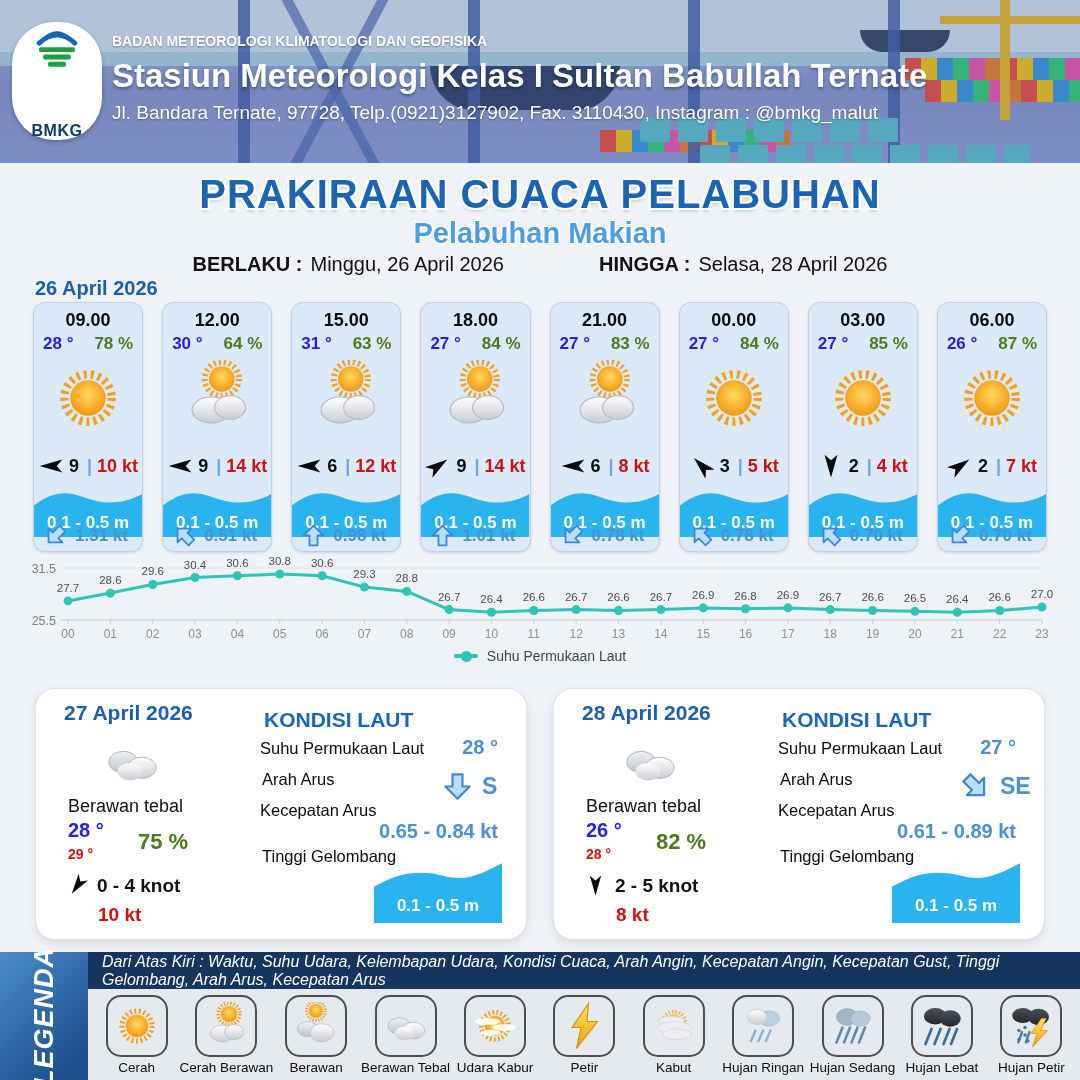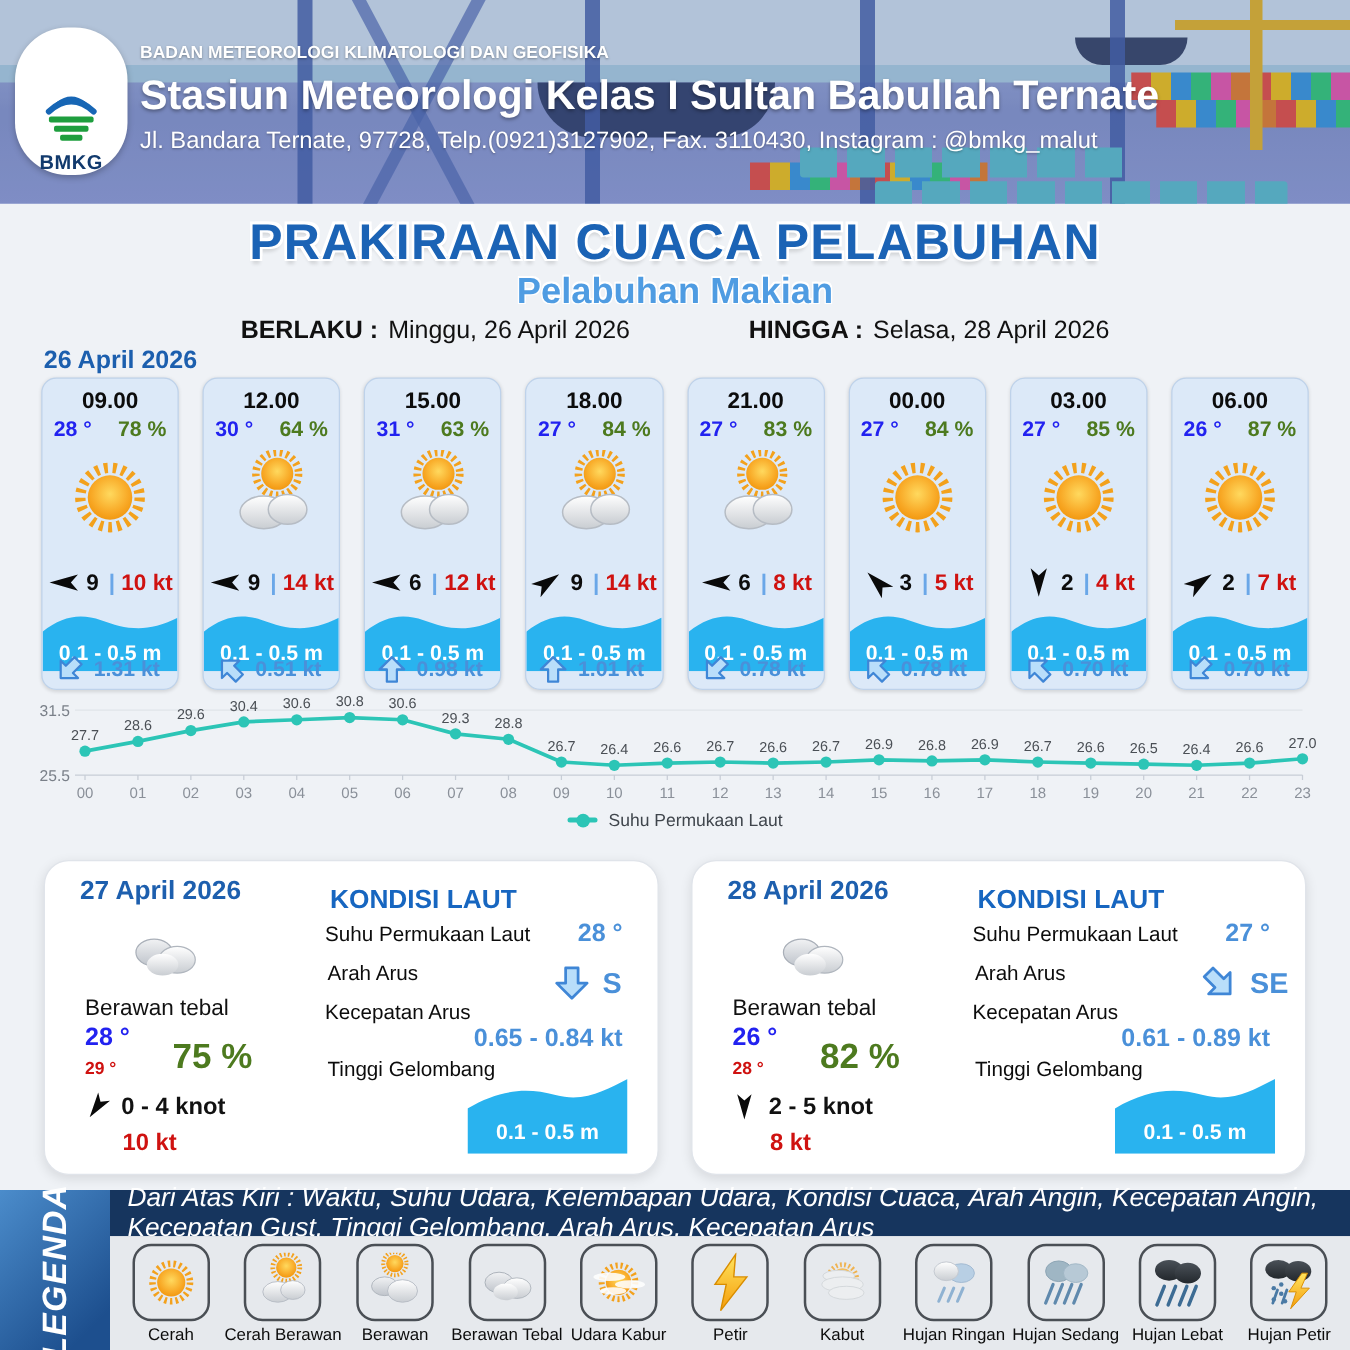--- a/index.html
+++ b/index.html
@@ -17,21 +17,21 @@
   .h-ship2{position:absolute;left:860px;top:30px;width:90px;height:22px;background:#31425f;border-radius:0 0 40px 40px}
   .h-cont{position:absolute;height:22px;background:
       repeating-linear-gradient(90deg,#e74c3c 0 16px,#f1c40f 16px 32px,#3498db 32px 48px,#2ecc71 48px 64px,#e955a8 64px 80px,#e67e22 80px 96px)}
   .h-crane-v{position:absolute;left:1000px;top:0;width:10px;height:120px;background:#e6b71f}
   .h-crane-h{position:absolute;left:940px;top:16px;width:140px;height:8px;background:#e6b71f}
   .h-seats{position:absolute;height:24px;background:
       repeating-linear-gradient(90deg,#58bfc9 0 30px,rgba(0,0,0,0) 30px 38px);border-radius:3px}
   .h-overlay{position:absolute;inset:0;background:rgba(78,88,150,.22)}
   .logo{position:absolute;left:12px;top:22px;width:90px;height:118px;background:#fff;
         border-radius:42px;box-shadow:0 2px 5px rgba(0,0,0,.25);display:flex;flex-direction:column;
-        align-items:center;justify-content:flex-end;gap:2px}
+        align-items:center;justify-content:space-between;gap:2px}
   .logo svg{width:58px;height:52px}
   .logo-label{font-weight:bold;font-size:16px;color:#123a6d;letter-spacing:.5px}
   .h-agency{position:absolute;left:112px;top:33px;color:#fff;font-weight:bold;font-size:14px;
             text-shadow:0 1px 2px rgba(0,0,0,.35)}
   .h-station{position:absolute;left:112px;top:57px;color:#fff;font-weight:bold;font-size:33px;
             text-shadow:0 2px 3px rgba(0,0,0,.35)}
   .h-address{position:absolute;left:112px;top:102px;color:#fff;font-size:19px;
             text-shadow:0 1px 2px rgba(0,0,0,.35)}
   
   .t-main{position:absolute;left:0;top:172px;width:100%;text-align:center;font-weight:bold;
@@ -80,21 +80,21 @@
   .panels{position:absolute;left:35px;top:688px;width:1010px;display:flex;gap:26px}
   .panel{flex:1;height:250px;background:#fff;border:1px solid #e0e4ea;border-radius:20px;
          position:relative;box-shadow:0 3px 9px rgba(0,0,0,.10)}
   .panel>div{position:absolute}
   .p-date{left:28px;top:12px;font-weight:bold;font-size:21px;color:#1d5fae}
   .p-icon{left:52px;top:42px;width:88px;height:62px}
   .p-icon svg{width:100%;height:100%}
   .p-cond{left:32px;top:107px;font-size:18px}
   .p-tmin{left:32px;top:130px;font-weight:bold;font-size:20px;color:#2222f0}
   .p-tmax{left:32px;top:157px;font-weight:bold;font-size:14px;color:#cf1210}
-  .p-hum{left:102px;top:140px;font-weight:bold;font-size:28px;color:#4d7a1f}
+  .p-hum{left:102px;top:140px;font-weight:bold;font-size:22px;color:#4d7a1f}
   .p-wind{left:30px;top:185px;display:flex;align-items:center;gap:8px;font-weight:bold;font-size:19px}
   .p-dart{width:23px;height:23px}
   .p-dart polygon{fill:#0a0a0a}
   .p-gust{left:62px;top:215px;font-weight:bold;font-size:19px;color:#cf1210}
   .sea-title{left:228px;top:19px;font-weight:bold;font-size:21px;color:#1766c0}
   .sea-l{font-size:16.5px;color:#0c0c0c}
   .sea-r1l{left:224px;top:50px}.sea-r2l{left:226px;top:81px}.sea-r3l{left:224px;top:112px}.sea-r4l{left:226px;top:158px}
   .sea-r1v{right:28px;top:47px;font-weight:bold;font-size:20px;color:#4a90d9}
   .sea-arrow{left:406px;top:82px;width:31px;height:31px}
   .sea-r2v{left:446px;top:84px;font-weight:bold;font-size:23px;color:#4a90d9}
@@ -103,21 +103,21 @@
   .sea-wave svg{position:absolute;inset:0;width:100%;height:100%}
   .sea-wave path{fill:#29b3ef}
   .sea-wavetxt{position:absolute;left:0;right:0;bottom:7px;text-align:center;color:#fff;font-weight:bold;font-size:17px}
   
   .footer{position:absolute;left:0;top:952px;width:1080px;height:128px}
   .lg-strip{position:absolute;left:0;top:0;width:88px;height:128px;
             background:linear-gradient(135deg,#4b8ccb 0%,#1d4f8e 85%);display:flex;align-items:center;justify-content:center}
   .lg-strip span{transform:rotate(-90deg);color:#fff;font-weight:bold;font-style:italic;
                  font-size:27px;letter-spacing:1px;white-space:nowrap}
   .lg-caption{position:absolute;left:88px;right:0;top:0;height:37px;background:#16355e;color:#fff;
-              font-style:italic;font-size:21px;display:flex;align-items:center;padding-left:14px;box-sizing:border-box}
+              font-style:italic;font-size:16px;display:flex;align-items:center;padding-left:14px;box-sizing:border-box}
   .lg-items{position:absolute;left:88px;right:0;top:37px;bottom:0;background:#e6e9ed;
             display:flex;align-items:center;justify-content:space-evenly;padding:0 4px}
   .litem{display:flex;flex-direction:column;align-items:center;width:90px}
   .lbox{width:58px;height:58px;border:2px solid #4a4f55;border-radius:15px;display:flex;
         align-items:center;justify-content:center;background:transparent}
   .lbox svg{width:48px;height:48px}
   .llabel{margin-top:3px;font-size:13.5px;color:#0c0c0c;white-space:nowrap}
 </style>
 </head>
 <body>

